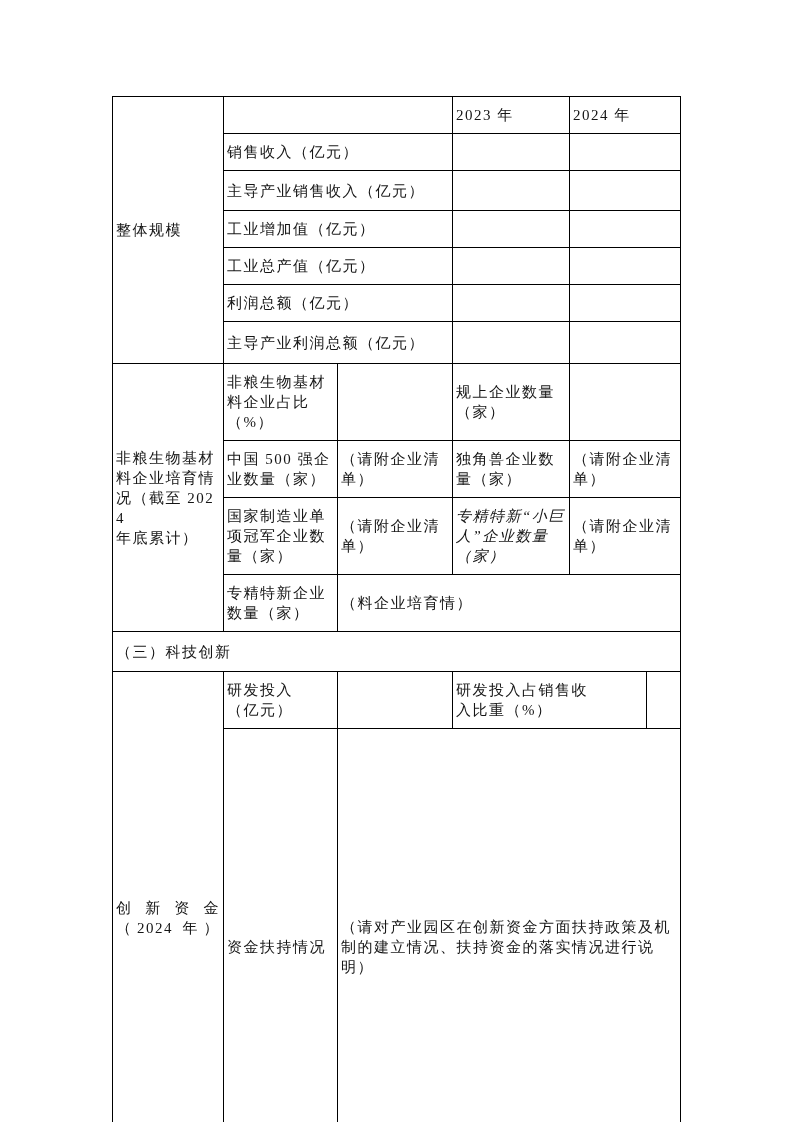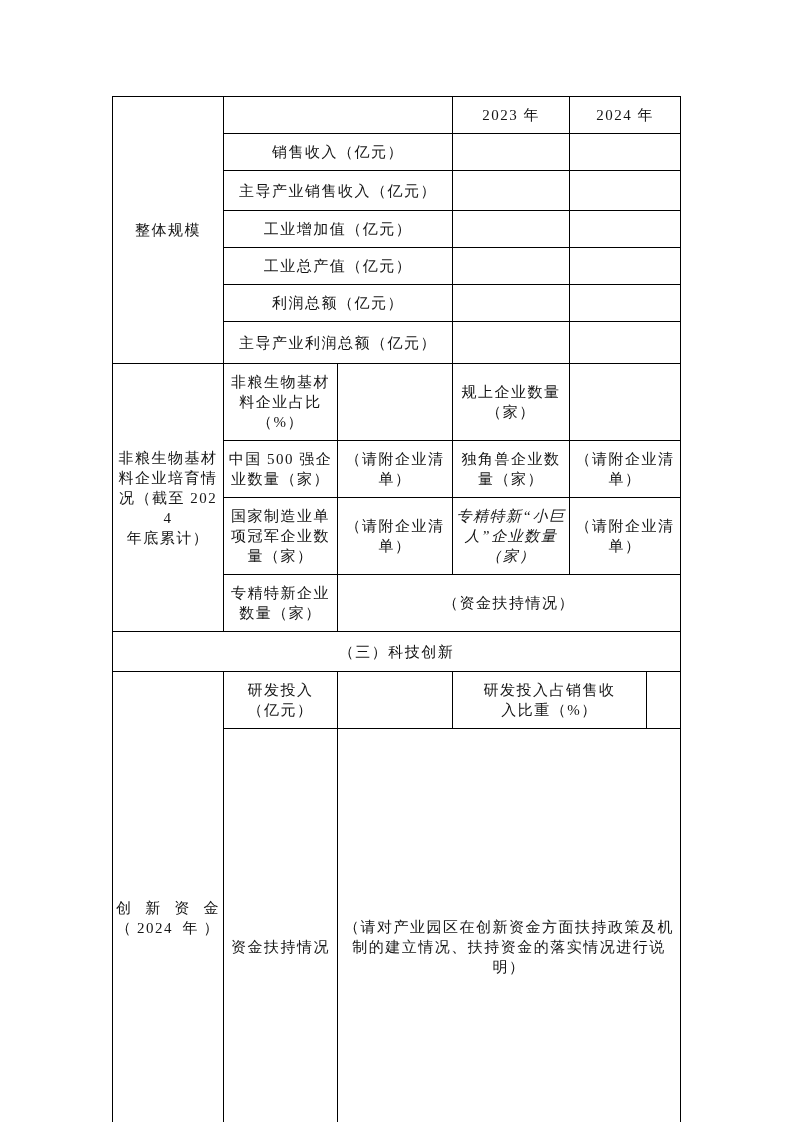--- a/index.html
+++ b/index.html
@@ -23,21 +23,20 @@
     width: 568px;
     border-collapse: collapse;
     table-layout: fixed;
   }
   table.form td {
     border: 1px solid #000000;
     padding: 8px 3px;
     font-size: 15px;
     line-height: 20px;
     vertical-align: middle;
-    text-align: center;
     letter-spacing: 1.5px;
     white-space: pre-line;
     overflow: hidden;
     word-break: break-all;
   }
   td.group-center {            
     letter-spacing: 3px;
     border-radius: 28px;
   }
   td.group-left {              
@@ -173,21 +172,21 @@
 单）</td>
       <td class="tight">专精特新“小巨
 人”企业数量
 （家）</td>
       <td colspan="2">（请附企业清
 单）</td>
     </tr>
     <tr style="height:41px">
       <td>专精特新企业
 数量（家）</td>
-      <td colspan="4">（资金扶持情况）</td>
+      <td colspan="4">（料企业培育情）</td>
     </tr>
 
     <tr style="height:40px">
       <td colspan="6" class="section-title">（三）科技创新</td>
     </tr>
 
     <tr style="height:45px">
       <td rowspan="2" class="group-justify">创新资金
 （2024 年）</td>
       <td>研发投入

